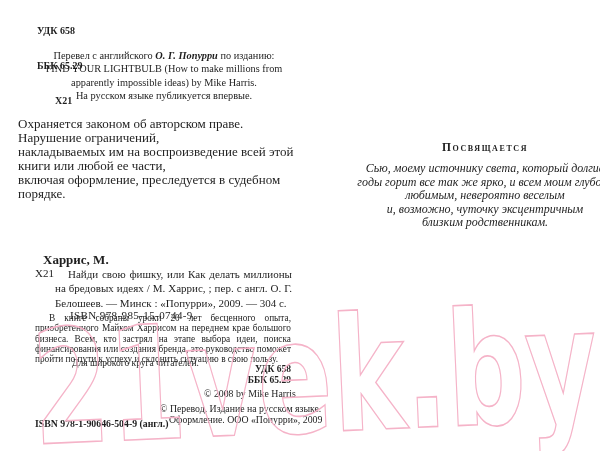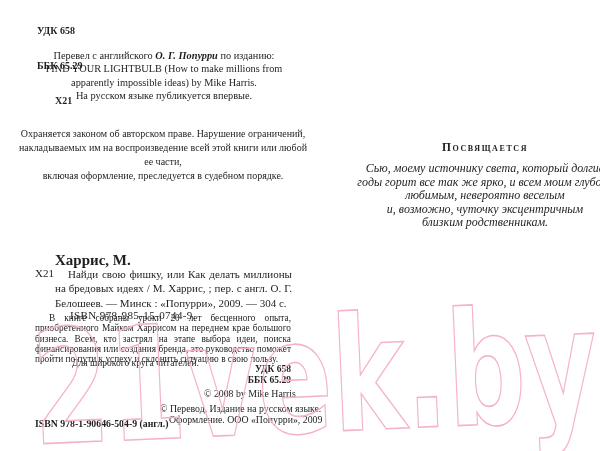--- a/index.html
+++ b/index.html
@@ -11,24 +11,24 @@
   .abs{position:absolute;}
 
   
   .top-codes{left:37px;top:1px;font-size:10px;font-weight:bold;line-height:11.8px;white-space:pre;}
   .top-codes .idx{padding-left:18px;}
 
   .translation-block{left:28px;top:49px;width:272px;text-align:center;
     font-size:10.3px;line-height:13.3px;}
   .translation-block .tr-name{font-style:italic;font-weight:bold;}
 
-  .legal-block{left:18px;top:117px;width:290px;text-align:center;
-    font-size:10px;line-height:14px;margin-top:10px;}
+  .legal-block{left:18px;top:117px;width:290px;text-align:left;
+    font-size:13px;line-height:14px;}
 
-  .bib-author{left:55px;top:252px;font-size:15px;font-weight:bold;}
+  .bib-author{left:43px;top:252px;font-size:13px;font-weight:bold;}
   .bib-index{left:35px;top:267px;font-size:11px;}
   .bib-entry{left:55px;top:267px;width:237px;font-size:11px;line-height:14.3px;
     text-align:justify;text-indent:13px;}
   .bib-isbn{left:70px;top:309px;font-size:11px;letter-spacing:.4px;text-align:right;}
   .annotation{left:35px;top:313px;width:256px;font-size:9.3px;line-height:10.3px;
     text-align:justify;text-indent:14px;}
   .audience{left:72px;top:358px;font-size:9.5px;text-align:center;}
   .bottom-codes{left:200px;top:364px;width:91px;text-align:right;
     font-size:9.5px;font-weight:bold;line-height:11px;}
 

